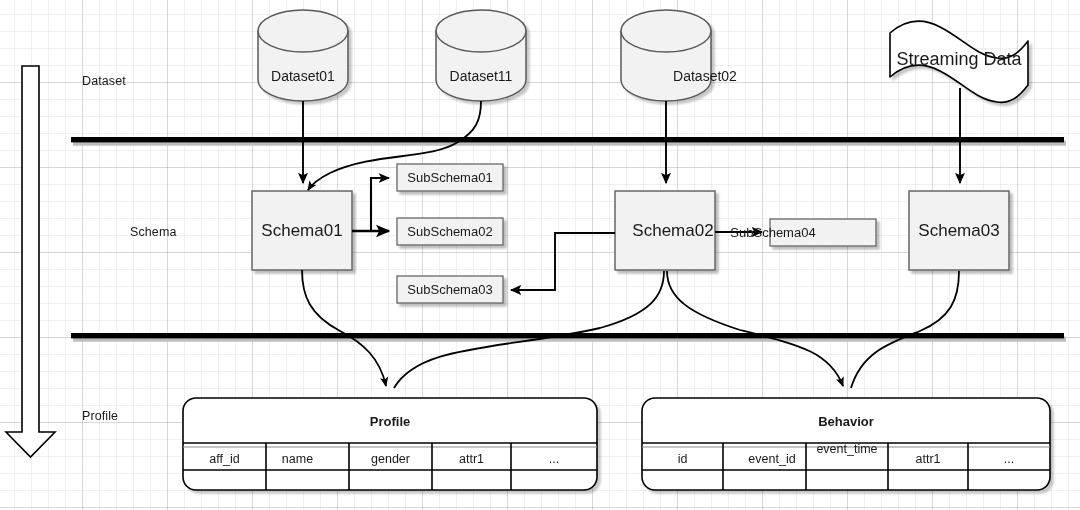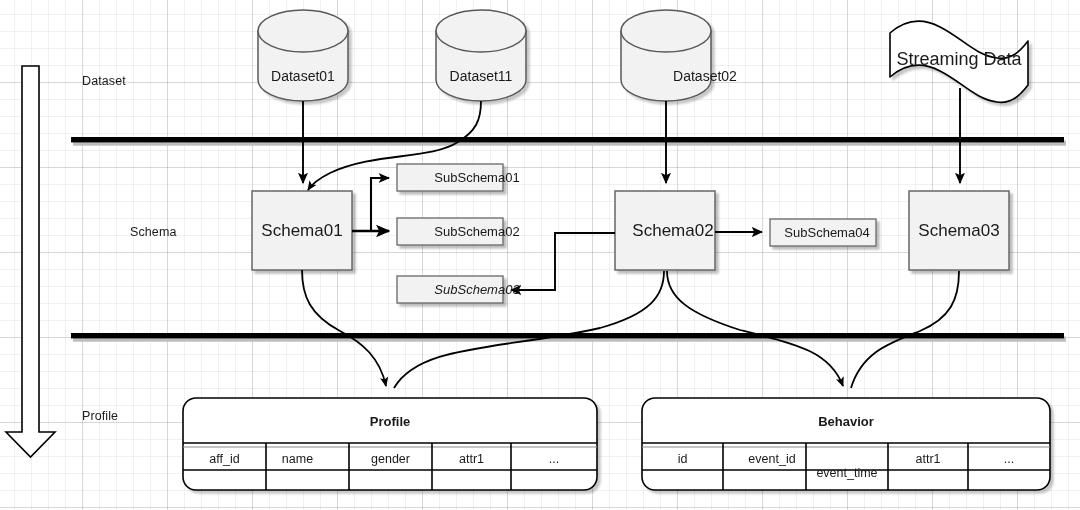--- a/index.html
+++ b/index.html
@@ -31,21 +31,21 @@
   }
   .node-text{
     position:absolute;
     display:flex;align-items:center;justify-content:center;
     white-space:nowrap;
     color:#1a1a1a;
     pointer-events:none;
   }
   .cyl-label{font-size:14px;}
   .schema-label{font-size:17px;}
-  .sub-label{font-size:13px;padding-left:27px;}
+  .sub-label{font-size:13px;}
   .stream-label{font-size:18px;}
   .tbl-title{font-size:13px;font-weight:bold;}
   .tbl-col{font-size:12.5px;}
 </style>
 </head>
 <body>
 
 <div id="canvas">
 
   <svg class="layer" viewBox="0 0 1080 510">
@@ -185,30 +185,30 @@
   <div class="node-text cyl-label" style="left:621px;top:62px;width:90px;height:28px;margin-left:39px;">Dataset02</div>
 
   <div class="node-text stream-label" style="left:900px;top:48px;width:118px;height:22px;">Streaming Data</div>
 
   <div class="node-text schema-label" style="left:252px;top:191px;width:100px;height:79px;">Schema01</div>
   <div class="node-text schema-label" style="left:615px;top:191px;width:116px;height:79px;">Schema02</div>
   <div class="node-text schema-label" style="left:909px;top:191px;width:100px;height:79px;">Schema03</div>
 
   <div class="node-text sub-label" style="left:397px;top:164px;width:106px;height:27px;">SubSchema01</div>
   <div class="node-text sub-label" style="left:397px;top:218px;width:106px;height:27px;">SubSchema02</div>
-  <div class="node-text sub-label" style="left:397px;top:276px;width:106px;height:27px;font-style:italic;">SubSchema03</div>
-  <div class="node-text sub-label" style="left:751px;top:219px;width:98px;height:27px;">SubSchema04</div>
+  <div class="node-text sub-label" style="left:397px;top:276px;width:106px;height:27px;">SubSchema03</div>
+  <div class="node-text sub-label" style="left:724px;top:219px;width:98px;height:27px;">SubSchema04</div>
 
   <div class="node-text tbl-title" style="left:183px;top:399px;width:414px;height:44px;">Profile</div>
   <div class="node-text tbl-col" style="left:183px;top:447px;width:83px;height:23px;">aff_id</div>
   <div class="node-text tbl-col" style="left:266px;top:447px;width:63px;height:23px;">name</div>
   <div class="node-text tbl-col" style="left:349px;top:447px;width:83px;height:23px;">gender</div>
   <div class="node-text tbl-col" style="left:432px;top:447px;width:79px;height:23px;">attr1</div>
   <div class="node-text tbl-col" style="left:511px;top:447px;width:86px;height:23px;">...</div>
 
   <div class="node-text tbl-title" style="left:642px;top:399px;width:408px;height:44px;border-radius:12px;">Behavior</div>
   <div class="node-text tbl-col" style="left:642px;top:447px;width:81px;height:23px;text-align:center;">id</div>
   <div class="node-text tbl-col" style="left:723px;top:447px;width:98px;height:23px;">event_id</div>
-  <div class="node-text tbl-col" style="left:806px;top:461px;width:82px;height:23px;">event_time</div>
+  <div class="node-text tbl-col" style="left:806px;top:437px;width:82px;height:23px;">event_time</div>
   <div class="node-text tbl-col" style="left:888px;top:447px;width:80px;height:23px;">attr1</div>
   <div class="node-text tbl-col" style="left:968px;top:447px;width:82px;height:23px;">...</div>
 
 </div>
 
 </body></html>

